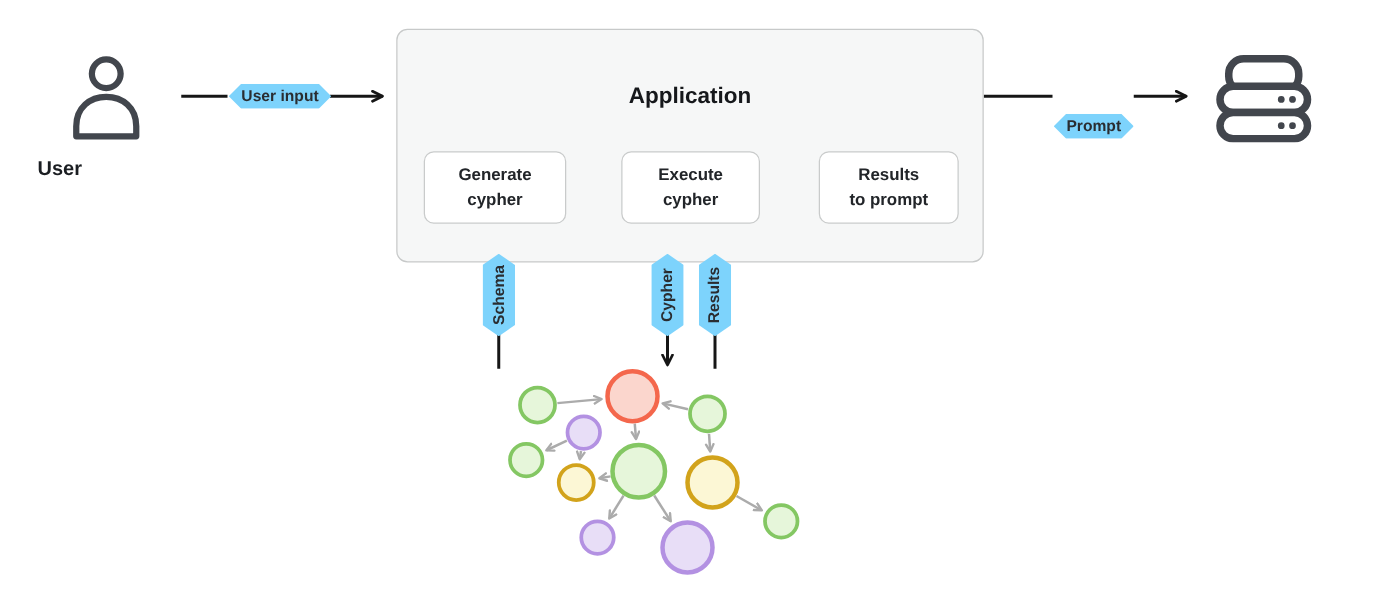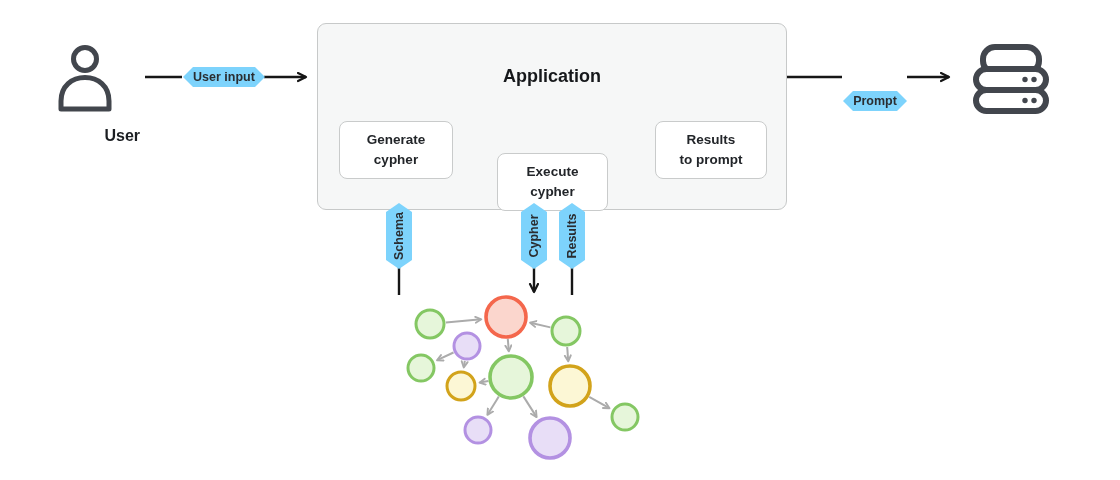--- a/index.html
+++ b/index.html
@@ -6,36 +6,36 @@
   .canvas{
     position:relative;width:1120px;height:480px;background:#ffffff;overflow:hidden;
     font-family:"Liberation Sans",sans-serif;color:#1d2025;
   }
   svg.layer{position:absolute;left:0;top:0;width:1120px;height:480px;}
   .flow-line{stroke:#161616;stroke-width:2.4;fill:none;}
   
   .icon-wrap{position:absolute;}
   .icon-wrap svg{display:block;}
   
-  .node-label{position:absolute;font-weight:bold;text-align:right;color:#1b1e22;}
+  .node-label{position:absolute;font-weight:bold;text-align:left;color:#1b1e22;}
   .user-label{left:30px;top:127px;width:110px;font-size:16px;}
   .llm-label{left:894px;top:123px;width:220px;font-size:15.5px;}
   
   .app-box{
     position:absolute;left:317px;top:23px;width:470px;height:187px;
     background:#f6f7f7;border:1px solid #c7c9c9;border-radius:9px;box-sizing:border-box;
   }
   .app-title{position:absolute;left:0;top:42px;width:100%;text-align:center;font-size:18px;font-weight:bold;color:#16181b;}
   .step-box{
     position:absolute;height:58px;background:#ffffff;border:1px solid #c9cbcb;border-radius:8px;
     box-sizing:border-box;display:flex;flex-direction:column;align-items:center;justify-content:center;
     font-size:13.5px;font-weight:bold;line-height:20px;color:#222529;text-align:center;
   }
   .step-generate{left:21px;top:97px;width:114px;}
-  .step-execute{left:179px;top:97px;width:111px;margin-top:32px;}
+  .step-execute{left:179px;top:97px;width:111px;}
   .step-results{left:337px;top:97px;width:112px;}
   
   .badge{
     position:absolute;background:#7dd3fc;color:#2a2d31;font-weight:bold;font-size:12.5px;
     display:flex;align-items:center;justify-content:center;white-space:nowrap;
   }
   .badge-h{height:20px;line-height:20px;
     clip-path:polygon(0 50%,10px 0,calc(100% - 10px) 0,100% 50%,calc(100% - 10px) 100%,10px 100%);}
   .badge-user-input{left:183px;top:67px;width:82px;}
   .badge-prompt{left:843px;top:67px;width:64px;margin-top:24px;}

